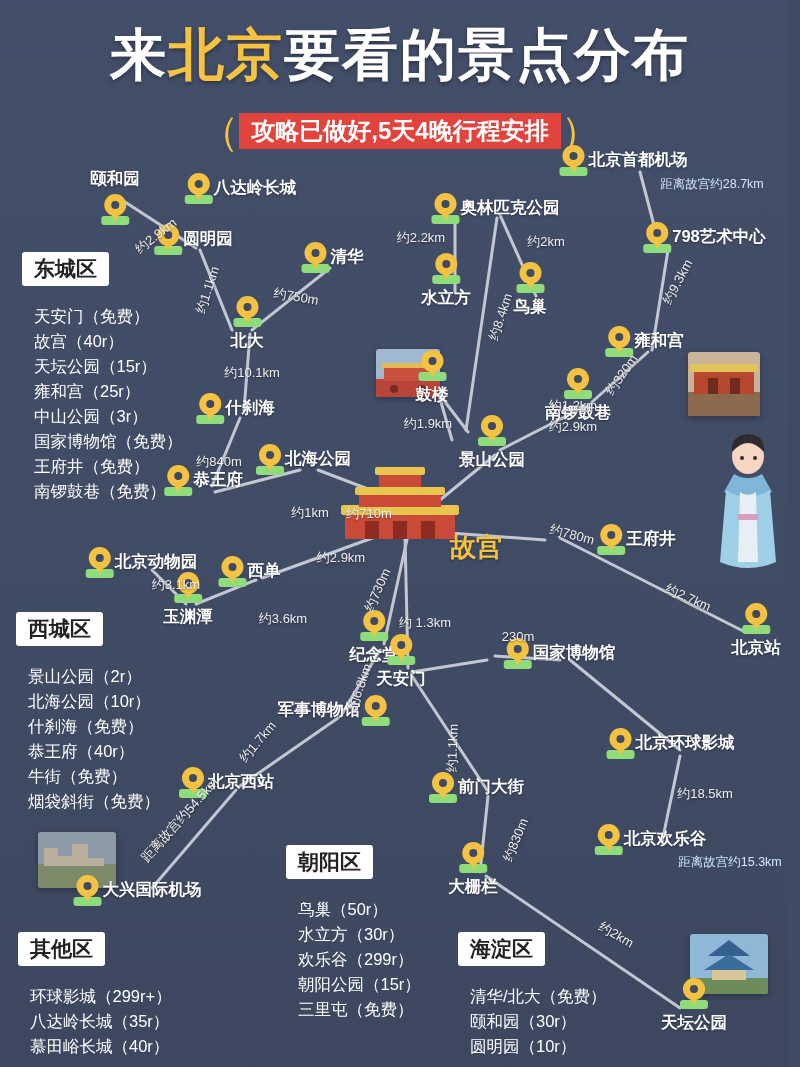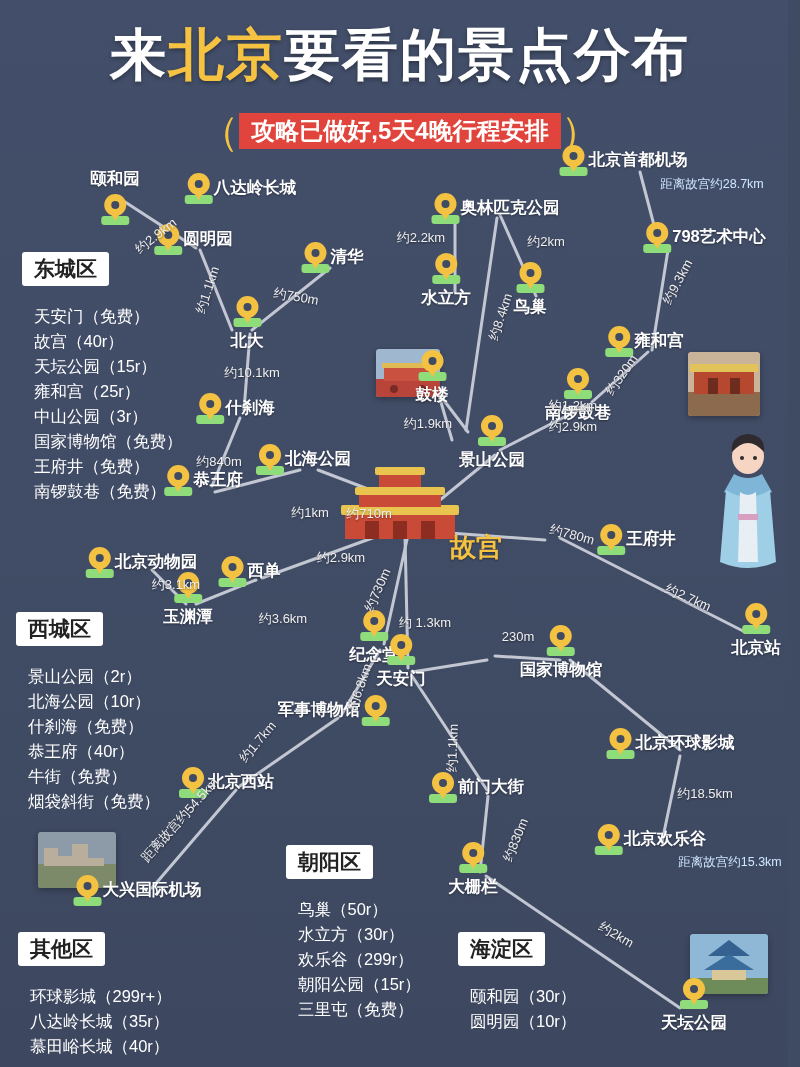--- a/index.html
+++ b/index.html
@@ -347,20 +347,21 @@
       <li>水立方（30r）</li>
       <li>欢乐谷（299r）</li>
       <li>朝阳公园（15r）</li>
       <li>三里屯（免费）</li>
     </ul>
   </div>
 
   <div class="district" style="left:458px; top:932px;">
     <span class="dname">海淀区</span>
     <ul>
+      <li>清华/北大（免费）</li>
       <li>颐和园（30r）</li>
       <li>圆明园（10r）</li>
     </ul>
   </div>
 
   <div class="district" style="left:18px; top:932px;">
     <span class="dname">其他区</span>
     <ul>
       <li>环球影城（299r+）</li>
       <li>八达岭长城（35r）</li>
@@ -549,21 +550,21 @@
         <span class="label">纪念堂</span>
       </div>
       <div class="node" style="left: 401px; top: 662px; flex-direction: column;">
         <span class="pin">
           <span class="base"></span>
           <span class="tip"></span>
           <span class="head"></span>
         </span>
         <span class="label">天安门</span>
       </div>
-      <div class="node" style="left: 561px; top: 653px; flex-direction: column;">
+      <div class="node" style="left: 561px; top: 653px; flex-direction: row;">
         <span class="pin">
           <span class="base"></span>
           <span class="tip"></span>
           <span class="head"></span>
         </span>
         <span class="label">国家博物馆</span>
       </div>
       <div class="node" style="left: 756px; top: 631px; flex-direction: column;">
         <span class="pin">
           <span class="base"></span>

